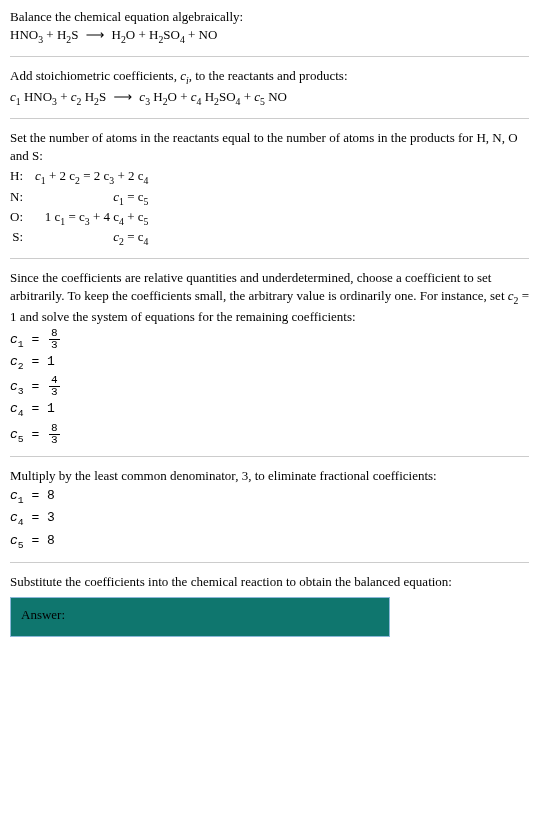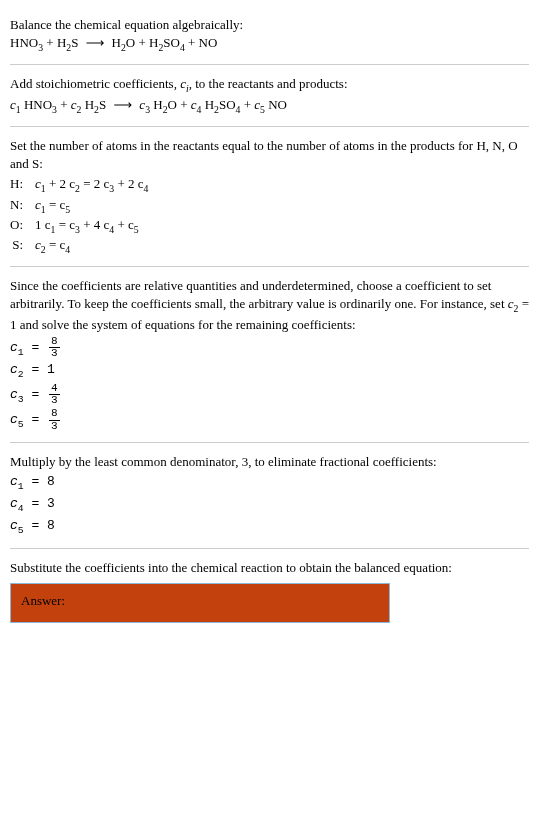--- a/index.html
+++ b/index.html
@@ -11,21 +11,20 @@
       font-family: Georgia, 'Times New Roman', serif;
       font-size: 13px;
       color: #000;
       background: #fff;
       width: 539px;
       padding: 8px 10px;
       line-height: 1.4;
     }
     .section {
       margin-bottom: 4px;
-      margin-top: 8px;
     }
     .divider {
       border-top: 1px solid #ccc;
       margin: 10px 0;
     }
     .sub {
       font-size: 0.75em;
       vertical-align: sub;
     }
     .italic {
@@ -34,20 +33,21 @@
     .arrow {
       padding: 0 4px;
     }
     .atom-table {
       border-collapse: collapse;
       margin-top: 2px;
     }
     .atom-table td {
       padding: 0 6px;
       vertical-align: baseline;
+      text-align: right;
     }
     .atom-table td:first-child {
       text-align: right;
       padding-left: 0;
     }
     .coef-list div {
       margin: 2px 0;
       font-family: Liberation Mono, monospace;
     }
     .frac {
@@ -62,21 +62,21 @@
       display: block;
       border-bottom: 1px solid #000;
       padding: 0 2px;
     }
     .frac .den {
       display: block;
       padding: 0 2px;
     }
     .answer-box {
       border: 1px solid #8bb8d8;
-      background: #c2410c;
+      background: #0f766e;
       padding: 8px 10px;
       margin-top: 6px;
       display: inline-block;
       min-width: 380px;
     }
     .answer-box .label {
       display: block;
       margin-bottom: 4px;
     }
     .answer-box .eq {
@@ -133,20 +133,21 @@
 <div class="divider"></div>
 
 <div class="section">
   <div>
     <span>Since the coefficients are relative quantities and underdetermined, choose a coefficient to set arbitrarily. To keep the coefficients small, the arbitrary value is ordinarily one. For instance, set </span><span class="italic">c</span><span class="sub">2</span><span> = 1 and solve the system of equations for the remaining coefficients:</span>
   </div>
   <div class="coef-list">
     <div><span class="italic">c</span><span class="sub">1</span><span> = </span><span class="frac"><span class="num">8</span><span class="den">3</span></span></div>
     <div><span class="italic">c</span><span class="sub">2</span><span> = 1</span></div>
     <div><span class="italic">c</span><span class="sub">3</span><span> = </span><span class="frac"><span class="num">4</span><span class="den">3</span></span></div>
+    <div><span class="italic">c</span><span class="sub">4</span><span> = 1</span></div>
     <div><span class="italic">c</span><span class="sub">5</span><span> = </span><span class="frac"><span class="num">8</span><span class="den">3</span></span></div>
   </div>
 </div>
 
 <div class="divider"></div>
 
 <div class="section">
   <div>Multiply by the least common denominator, 3, to eliminate fractional coefficients:</div>
   <div class="coef-list">
     <div><span class="italic">c</span><span class="sub">1</span><span> = 8</span></div>

